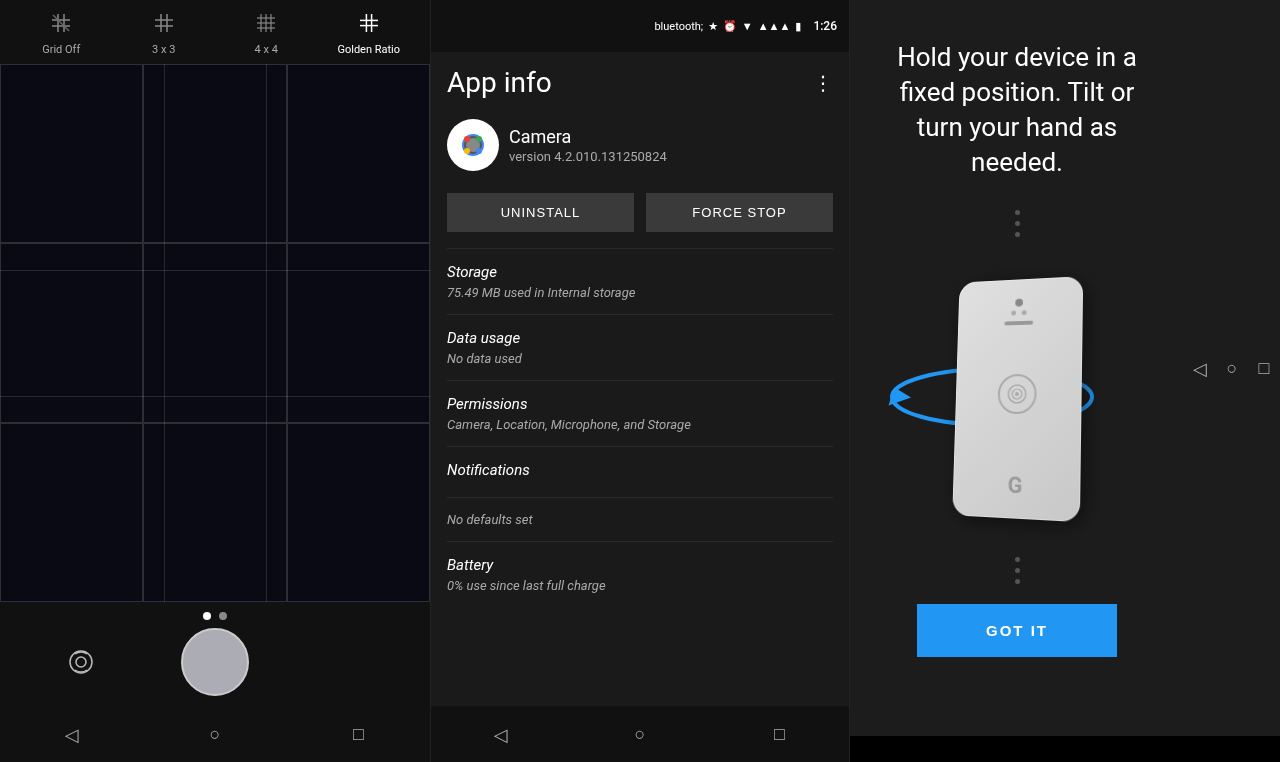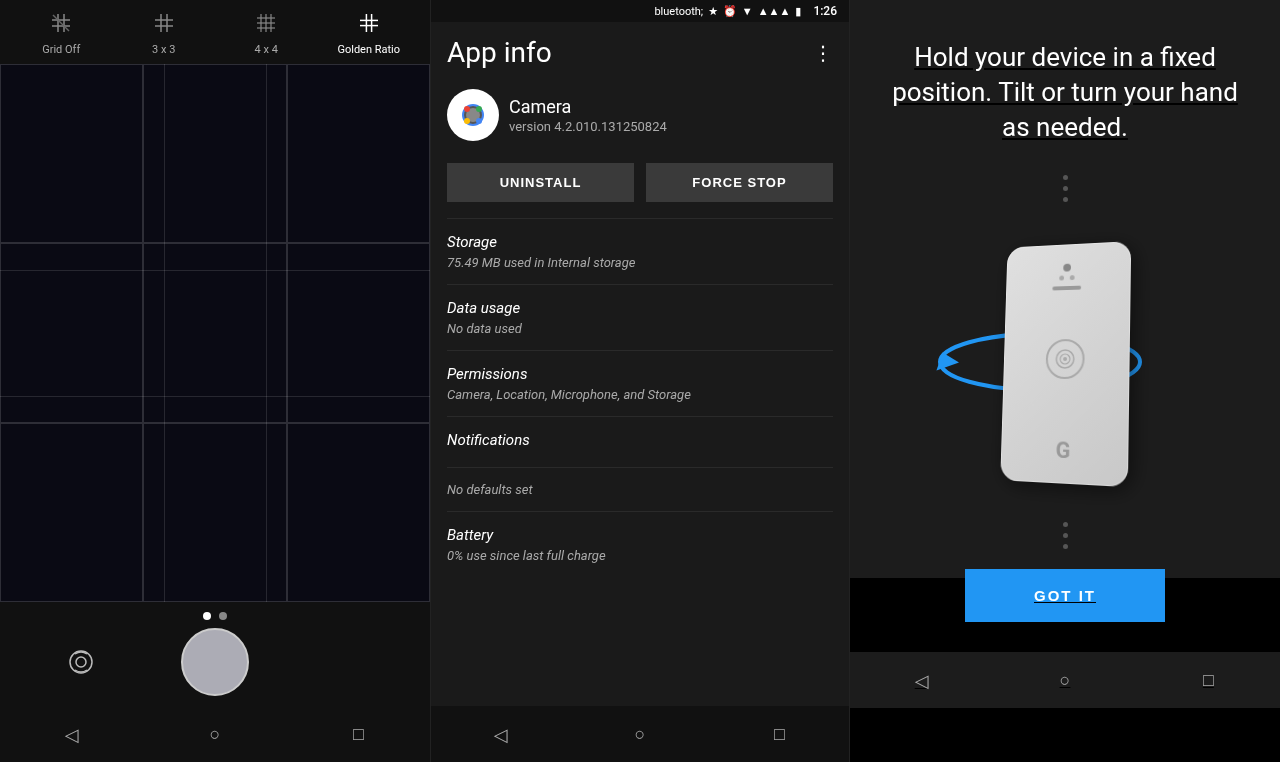--- a/index.html
+++ b/index.html
@@ -168,21 +168,21 @@
       flex-direction: column;
       border-left: 1px solid #222;
       border-right: 1px solid #222;
     }
 
     .status-bar {
       background: #111;
       display: flex;
       align-items: center;
       justify-content: flex-end;
-      padding: 4px 12px;
+      padding: 19px 12px;
       gap: 6px;
       font-size: 12px;
       color: #fff;
     }
 
     .status-icons {
       display: flex;
       align-items: center;
       gap: 5px;
       font-size: 11px;
@@ -243,21 +243,21 @@
       padding: 6px 16px 16px;
     }
 
     .action-btn {
       flex: 1;
       padding: 12px;
       background: #3a3a3a;
       border: none;
       color: #fff;
       font-size: 13px;
-      font-weight: 700;
+      font-weight: 400;
       letter-spacing: 1px;
       cursor: pointer;
     }
 
     .divider {
       height: 1px;
       background: #2a2a2a;
       margin: 0 16px;
     }
 
@@ -287,25 +287,24 @@
       align-items: center;
       justify-content: space-around;
       padding: 12px 0;
       background: #111;
       margin-top: auto;
     }
 
     
     .panel-tutorial {
       width: 430px;
-      height: 578px;
+      height: 736px;
       background: #1c1c1c;
       display: flex;
-      flex-direction: column;
-      text-decoration: underline;
+      flex-direction: row;
     }
 
     .tutorial-content {
       flex: 1;
       display: flex;
       flex-direction: column;
       align-items: center;
       padding: 40px 30px 20px;
     }
 

